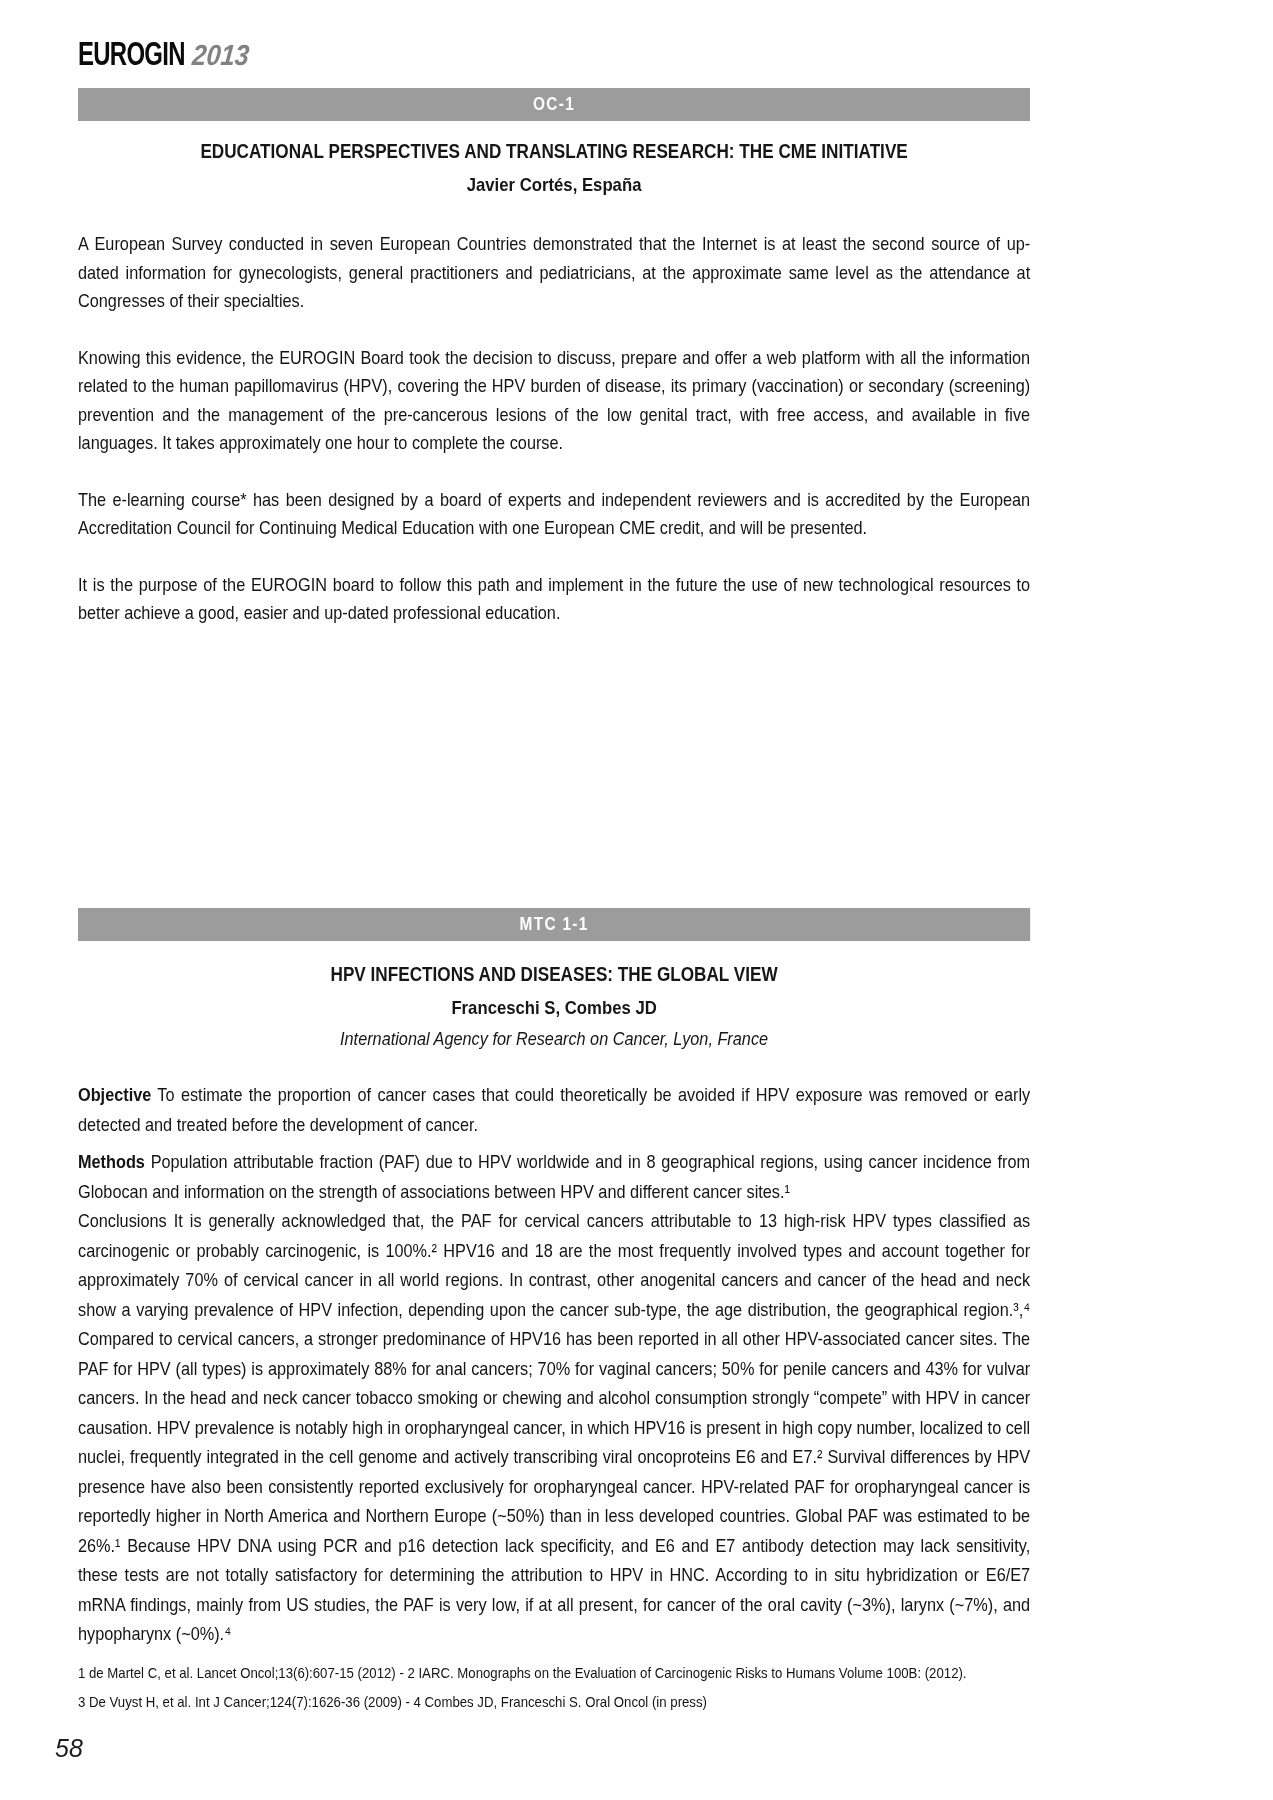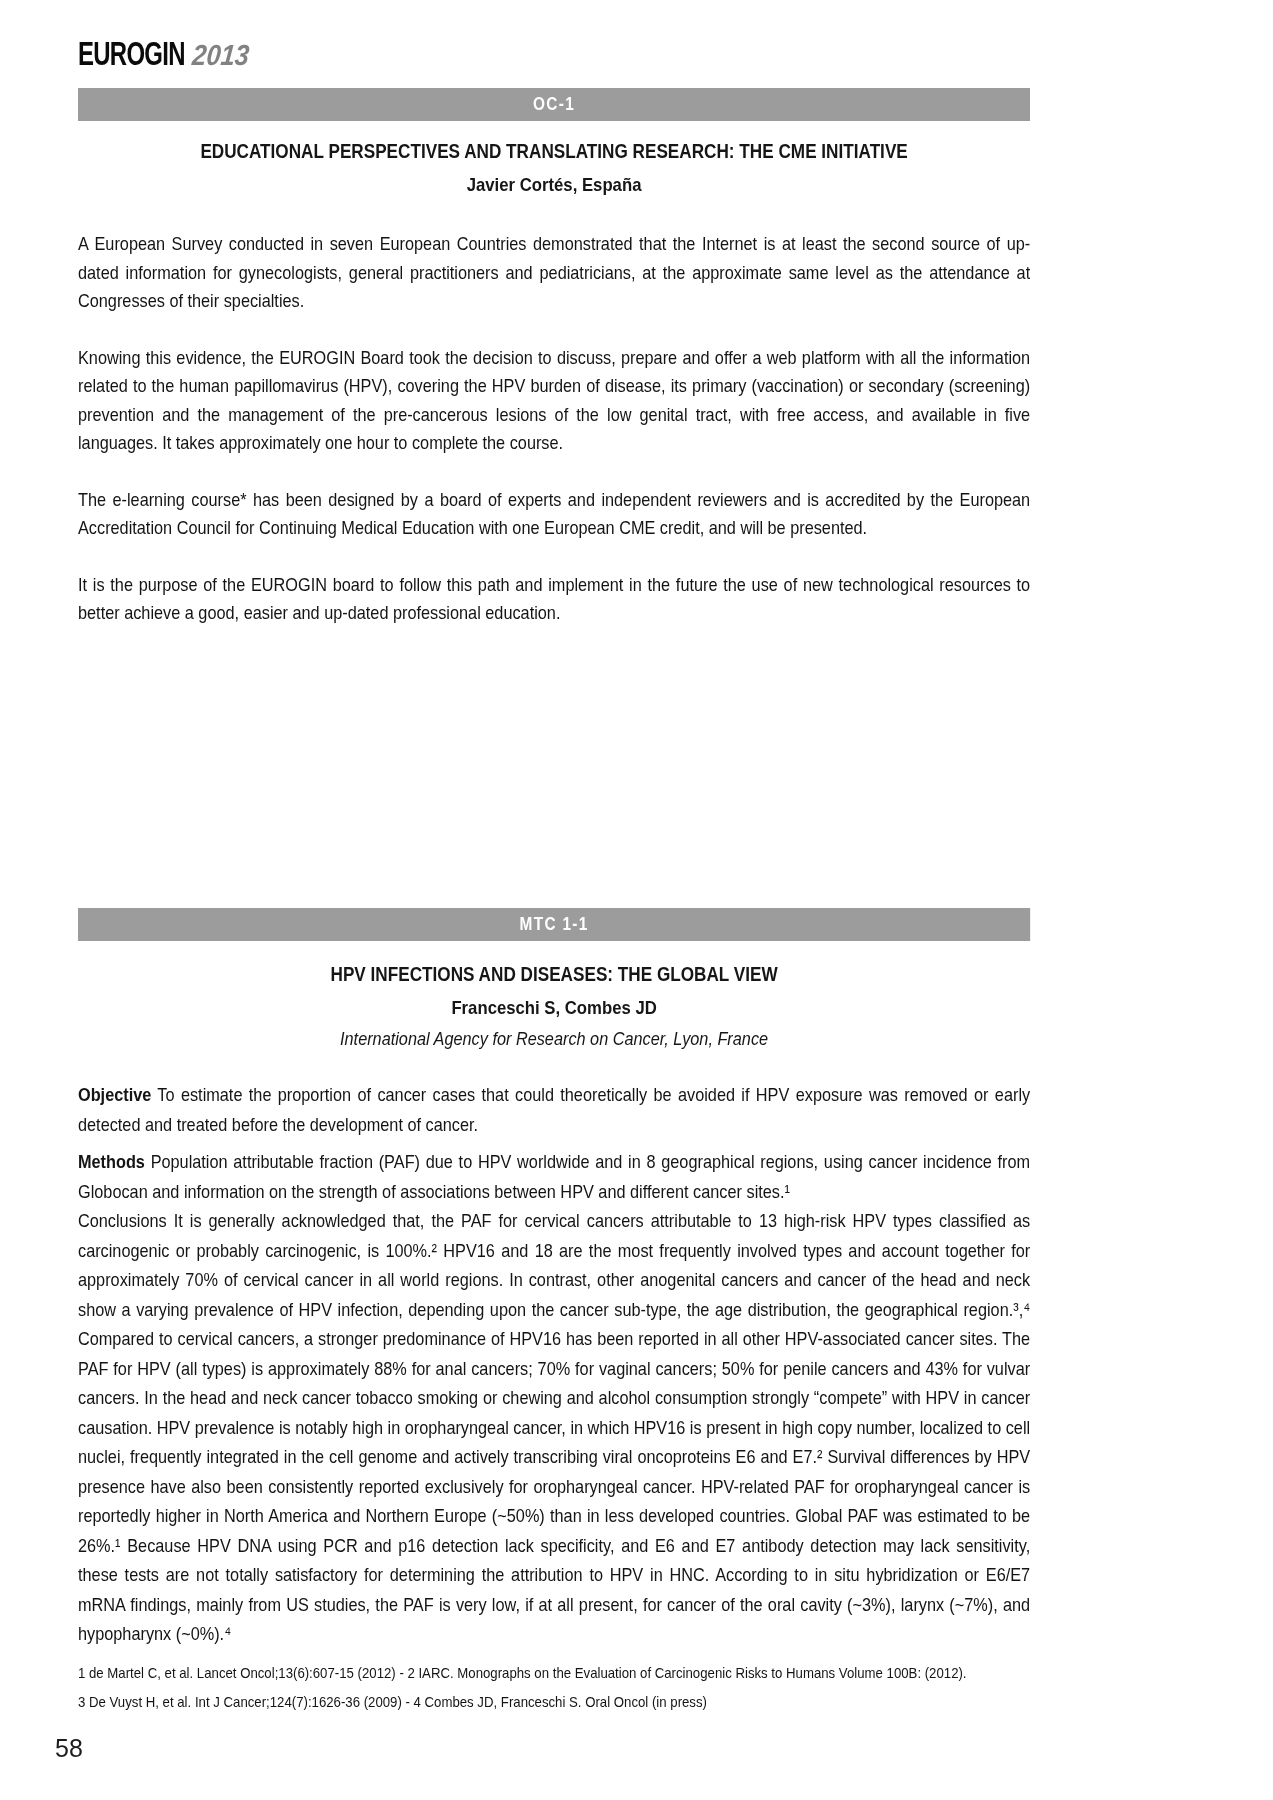--- a/index.html
+++ b/index.html
@@ -41,21 +41,21 @@
   }
   .para.first { margin-top: 34px; }
   #sec2 .para { line-height: 29.5px; margin-top: 30px; }
   #sec2 .para.tight { margin-top: 8px; }
   #sec2 .para.cont  { margin-top: 0; }
   .lead { font-weight: bold; }
   .footnotes { margin-top: 9px; font-size: 15px; line-height: 29px; color: #141414; }
   .footnote-line { display: block; }
   .pagenum {
     position: absolute; left: 55px; top: 1734px;
-    font-size: 25px; color: #1d1d1d;
+    font-style: italic; font-size: 25px; color: #1d1d1d;
   }
 </style>
 </head>
 <body>
 
 <div class="content">
 
   <div class="logo">
     <span class="brand">EUROGIN</span>
     <span class="year">2013</span>

